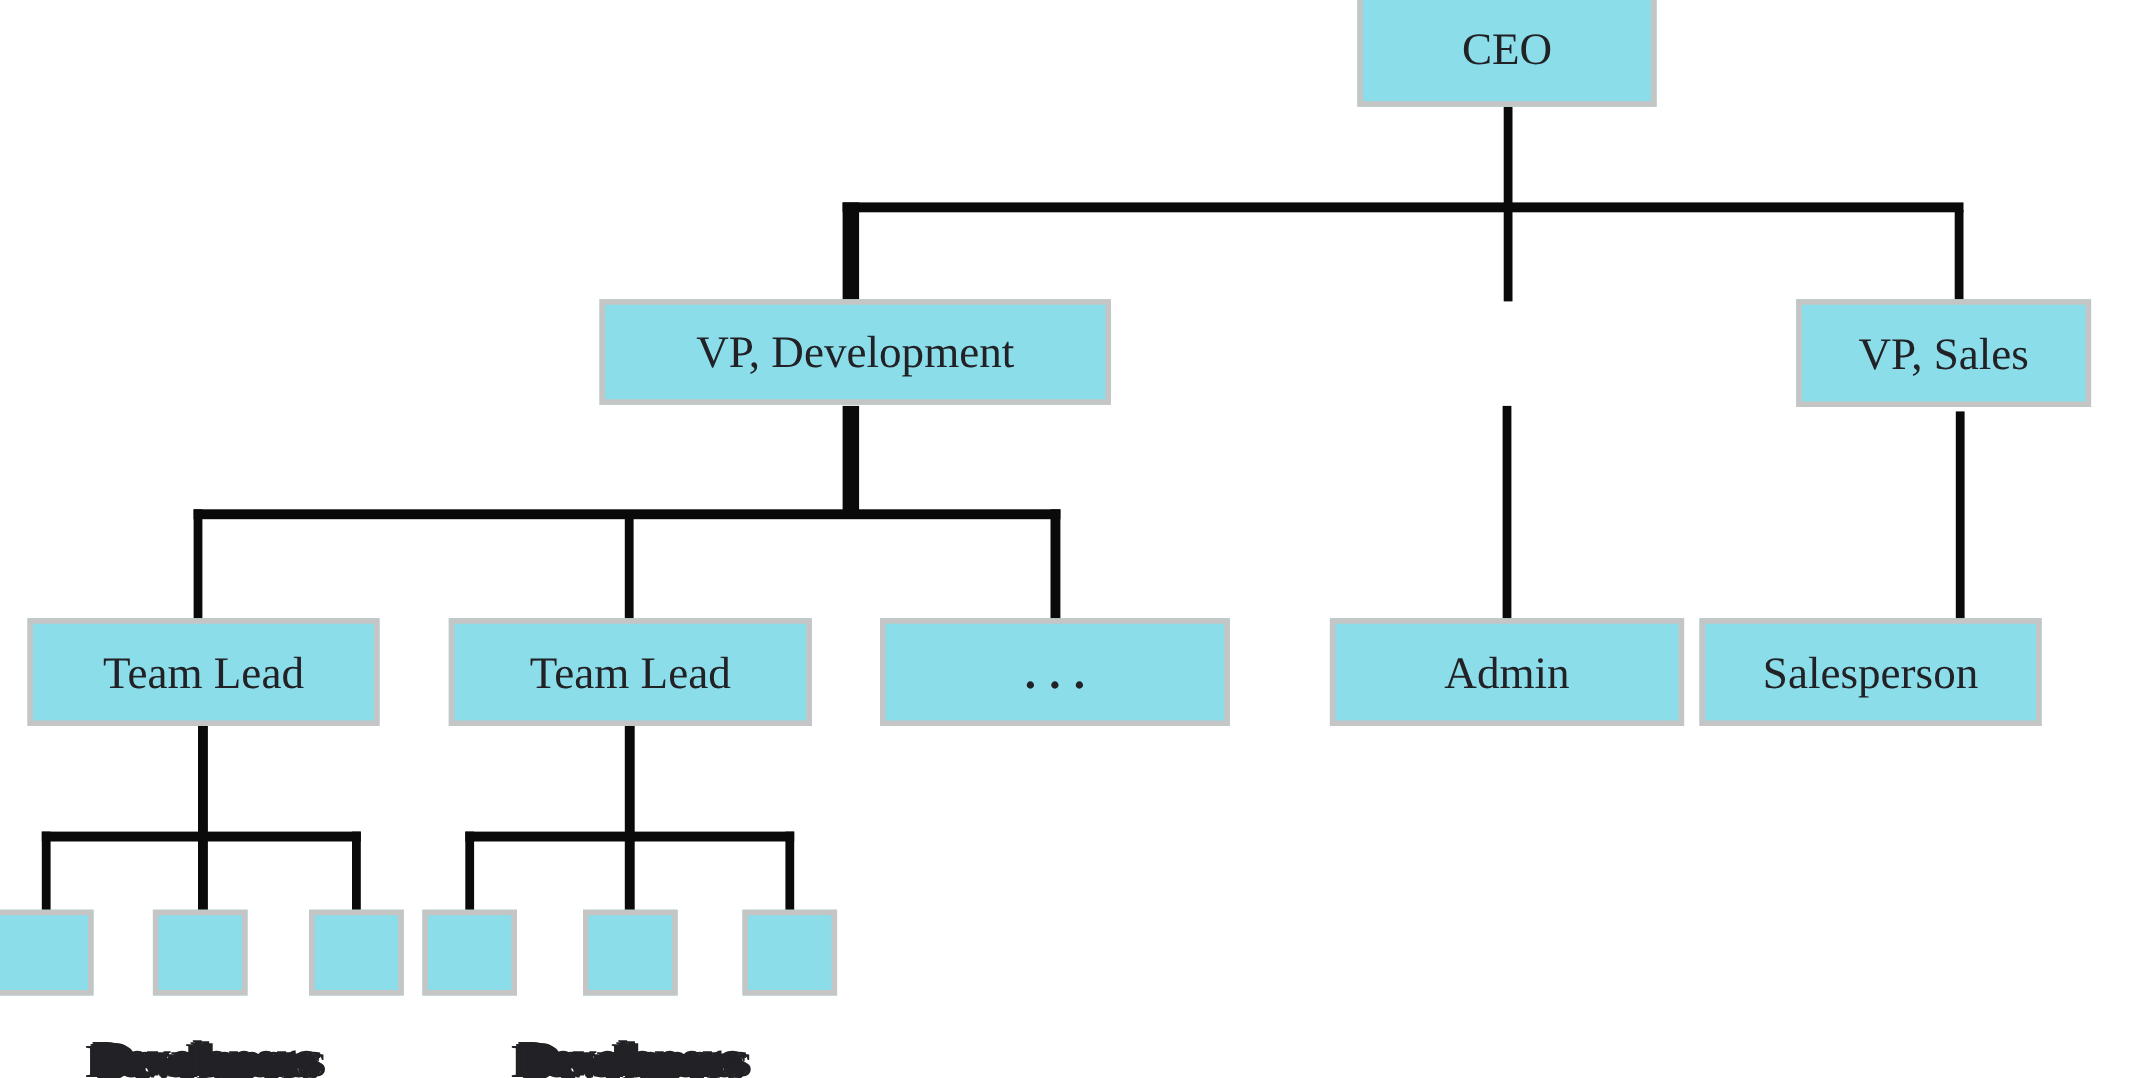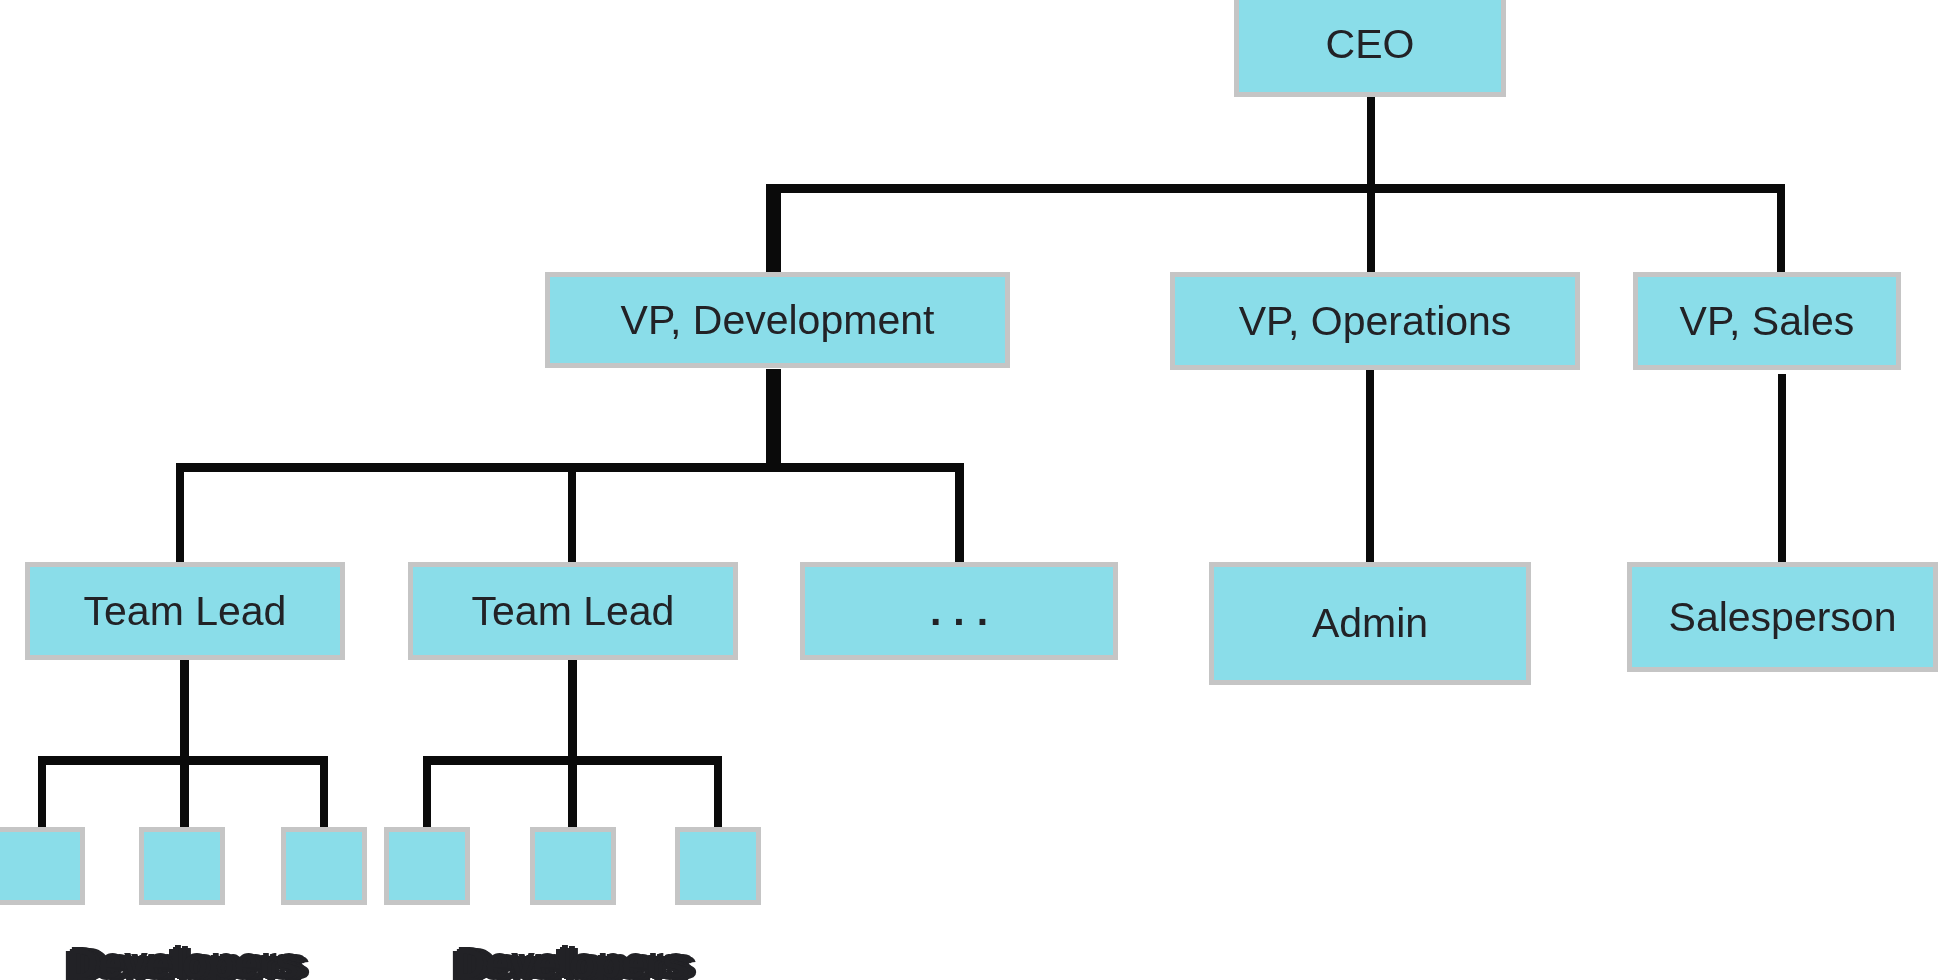--- a/index.html
+++ b/index.html
@@ -6,21 +6,21 @@
     margin: 0;
     padding: 0;
     background: #ffffff;
   }
   .canvas {
     position: relative;
     width: 1938px;
     height: 980px;
     background: var(--background, #ffffff);
     overflow: hidden;
-    font-family: Liberation Sans, sans-serif;
+    font-family: Liberation Serif, serif;
     border-radius: 32px;
   }
   .line {
     position: absolute;
     background: var(--line, #0a0a0a);
   }
   .node {
     position: absolute;
     box-sizing: border-box;
     background: var(--box-fill, #8adde9);
@@ -91,45 +91,42 @@
   <div class="line" style="left:714px;  top:756px; width:8px;    height:72px;"></div>
 
   <div class="node" style="left:1234px; top:-8px;  width:272px; height:105px;">
     <span class="node-label">CEO</span>
   </div>
 
   <div class="node" style="left:545px;  top:272px; width:465px; height:96px;">
     <span class="node-label">VP, Development</span>
   </div>
 
-  <div class="node" style="left:1170px; top:272px; width:410px; height:98px;">
-    <span class="node-label">VP, Operations</span>
-  </div>
 
   <div class="node" style="left:1633px; top:272px; width:268px; height:98px;">
     <span class="node-label">VP, Sales</span>
   </div>
 
   <div class="node" style="left:25px;   top:562px; width:320px; height:98px;">
     <span class="node-label">Team Lead</span>
   </div>
 
   <div class="node" style="left:408px;  top:562px; width:330px; height:98px;">
     <span class="node-label">Team Lead</span>
   </div>
 
   <div class="node" style="left:800px;  top:562px; width:318px; height:98px;">
     <span class="node-label dots">...</span>
   </div>
 
-  <div class="node" style="left:1209px; top:562px; width:322px; height:123px;">
+  <div class="node" style="left:1209px; top:562px; width:322px; height:98px;">
     <span class="node-label">Admin</span>
   </div>
 
-  <div class="node" style="left:1627px; top:562px; width:311px; height:110px;justify-content:center;">
+  <div class="node" style="left:1545px; top:562px; width:311px; height:98px;justify-content:center;">
     <span class="node-label">Salesperson</span>
   </div>
 
   <div class="node" style="left:-7px;  top:827px; width:92px; height:78px;"></div>
   <div class="node" style="left:139px; top:827px; width:86px; height:78px;"></div>
   <div class="node" style="left:281px; top:827px; width:86px; height:78px;"></div>
   <div class="node" style="left:384px; top:827px; width:86px; height:78px;"></div>
   <div class="node" style="left:530px; top:827px; width:86px; height:78px;"></div>
   <div class="node" style="left:675px; top:827px; width:86px; height:78px;"></div>
 

